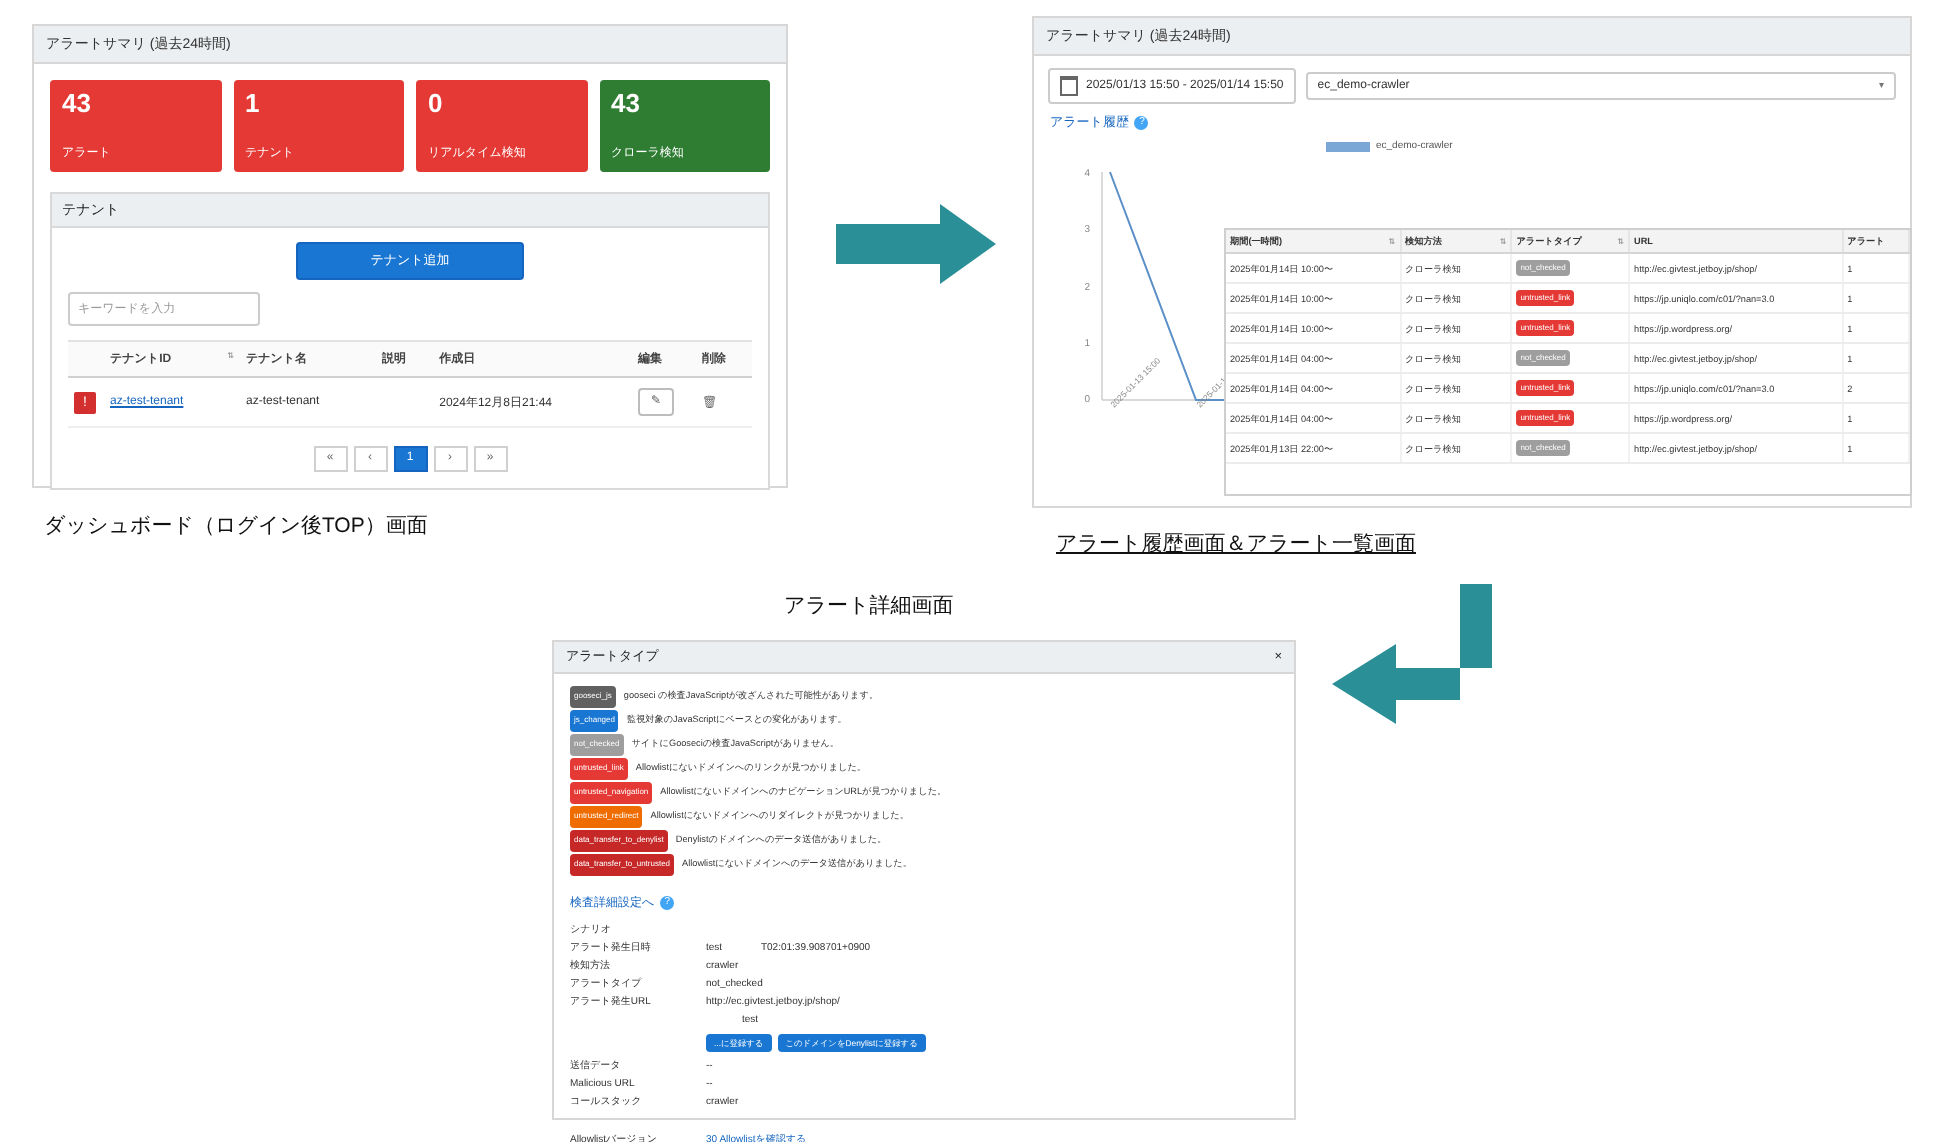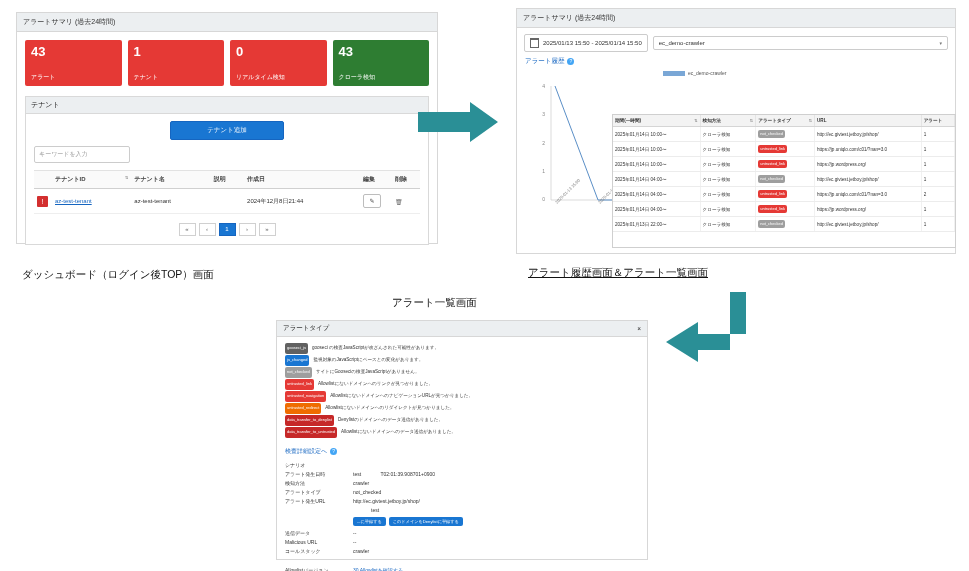--- a/index.html
+++ b/index.html
@@ -19,21 +19,21 @@
   }
   .panel-head{
     background:#eceff1;
     border-bottom:1px solid #d7d7d7;
     font-size:7px;
     padding:4px 6px;
     color:#333;
   }
 
   
-  #dashboard{left:16px;top:12px;width:422px;height:232px;}
+  #dashboard{left:16px;top:12px;width:378px;height:232px;}
   .cards{display:flex;gap:6px;padding:8px 8px 6px 8px;}
   .card{
     flex:1;height:46px;border-radius:2px;color:#fff;
     padding:5px 6px;box-sizing:border-box;
     display:flex;flex-direction:column;justify-content:space-between;
   }
   .card .num{font-size:13px;font-weight:bold;line-height:13px;}
   .card .cap{font-size:6px;line-height:7px;}
   .sub-panel{
     margin:4px 8px 8px 8px;border:1px solid #d9d9d9;background:#fff;
@@ -136,21 +136,21 @@
   .btn-sm{
     display:inline-block;background:#1976d2;color:#fff;font-size:4.2px;padding:2px 4px;border-radius:2px;
     margin-right:3px;
   }
   .btn-row{margin:2px 0 3px 68px;display:flex;}
   .blue{color:#1565c0;}
   .uline{text-decoration:underline;}
 
   
   .caption{position:absolute;font-size:10.5px;color:#111;}
-  #cap-dash{left:22px;top:256px;margin-top:12px;}
+  #cap-dash{left:22px;top:256px;}
   #cap-hist{left:528px;top:264px;width:250px;line-height:16px;text-decoration:underline;}
   #cap-detail{left:392px;top:296px;}
 
   
   .arrow{position:absolute;}
 </style>
 </head>
 <body>
 
 <div class="panel" id="dashboard">
@@ -431,20 +431,20 @@
         <div class="kv">
           <div class="k">Allowlistバージョン</div>
           <div class="v"><span class="blue">30</span> <span class="blue uline">Allowlistを確認する</span></div>
         </div>
       </div>
   </div>
 </div>
 
 <div class="caption" id="cap-dash">ダッシュボード（ログイン後TOP）画面</div>
 <div class="caption" id="cap-hist">アラート履歴画面＆アラート一覧画面</div>
-<div class="caption" id="cap-detail">アラート一覧画面</div>
+<div class="caption" id="cap-detail">アラート詳細画面</div>
 
 <svg class="arrow" style="left:418px;top:98px" width="84" height="52">
   <polygon points="0,14 52,14 52,4 80,24 52,44 52,34 0,34" fill="#2a8f96"></polygon>
 </svg>
 <svg class="arrow" style="left:660px;top:288px" width="92" height="84">
   <path d="M72,4 L88,4 L88,46 L40,46 L40,34 L8,54 L40,74 L40,62 L72,62 Z" fill="#2a8f96" transform="translate(-2,0)"></path>
 </svg>
 
 </body></html>

